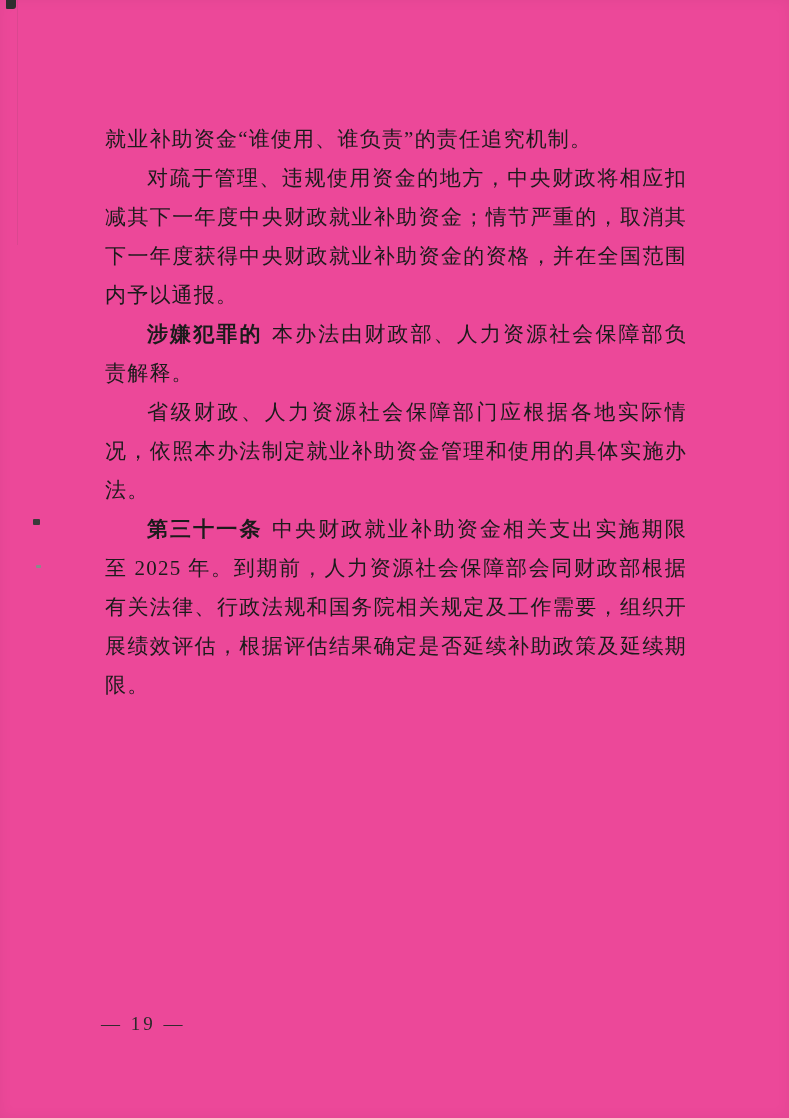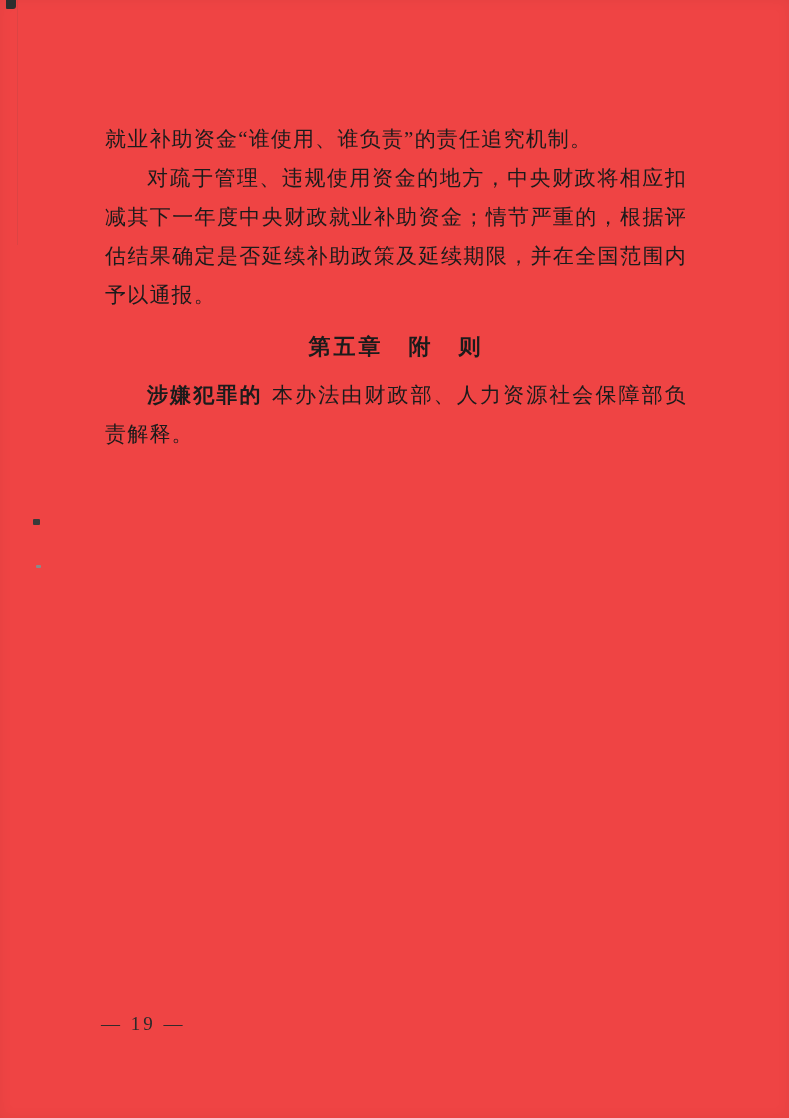--- a/index.html
+++ b/index.html
@@ -4,21 +4,21 @@
 <style>
   html, body { margin: 0; padding: 0; }
   body {
     width: 789px; height: 1118px;
     background: #efeeec;
     font-family: "Liberation Serif", "DejaVu Serif", serif;
   }
   .page {
     position: relative;
     width: 789px; height: 1118px;
-    background: #ef4444;
+    background: #ec4899;
     overflow: hidden;
     color: #1b1b1b;
     box-shadow: inset 0 0 14px rgba(0,0,0,0.05);
   }
   .doc {
     position: absolute;
     left: 105px; top: 120px;
     width: 582px;
     font-size: 21px;
     line-height: 39px;
@@ -79,28 +79,33 @@
   <div class="corner-mark"></div>
   <div class="edge-line"></div>
   <div class="speck-1"></div>
   <div class="speck-2"></div>
 
   <div class="doc">
 
     <p class="para">就业补助资金“谁使用、谁负责”的责任追究机制。</p>
 
 
-    <p class="para indent">对疏于管理、违规使用资金的地方，中央财政将相应扣减其下一年度中央财政就业补助资金；情节严重的，根据评估结果确定是否延续补助政策及延续期限，并在全国范围内予以通报。</p>
+    <p class="para indent">对疏于管理、违规使用资金的地方，中央财政将相应扣减其下一年度中央财政就业补助资金；情节严重的，取消其下一年度获得中央财政就业补助资金的资格，并在全国范围内予以通报。</p>
 
-    <h2 class="chapter-heading">第五章　附　则</h2>
 
     <p class="para indent">
       <b class="article-lead">涉嫌犯罪的</b><span>本办法由财政部、人力资源社会保障部负责解释。</span>
     </p>
 
+    <p class="para indent">
+      <span>省级财政、人力资源社会保障部门应根据各地实际情况，依照本办法制定就业补助资金管理和使用的具体实施办法。</span>
+    </p>
 
+    <p class="para indent">
+      <b class="article-lead">第三十一条</b><span>中央财政就业补助资金相关支出实施期限至 2025 年。到期前，人力资源社会保障部会同财政部根据有关法律、行政法规和国务院相关规定及工作需要，组织开展绩效评估，根据评估结果确定是否延续补助政策及延续期限。</span>
+    </p>
 
 
   </div>
 
   <div class="page-number">— 19 —</div>
 
 </div>
 
 </body></html>

